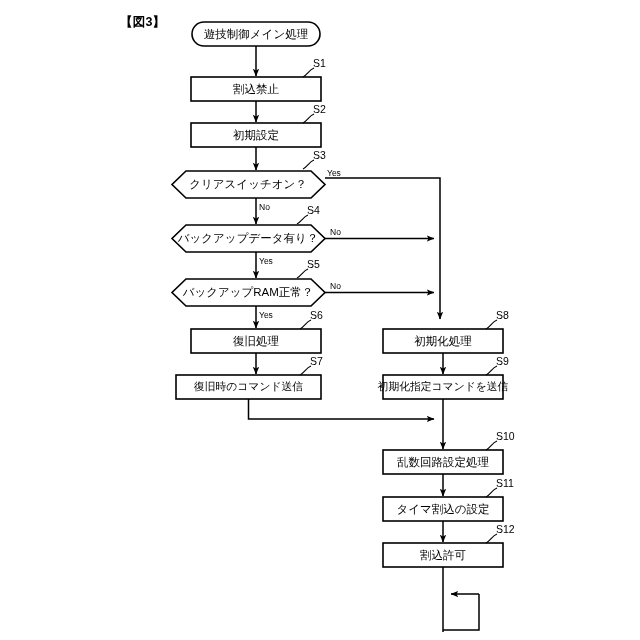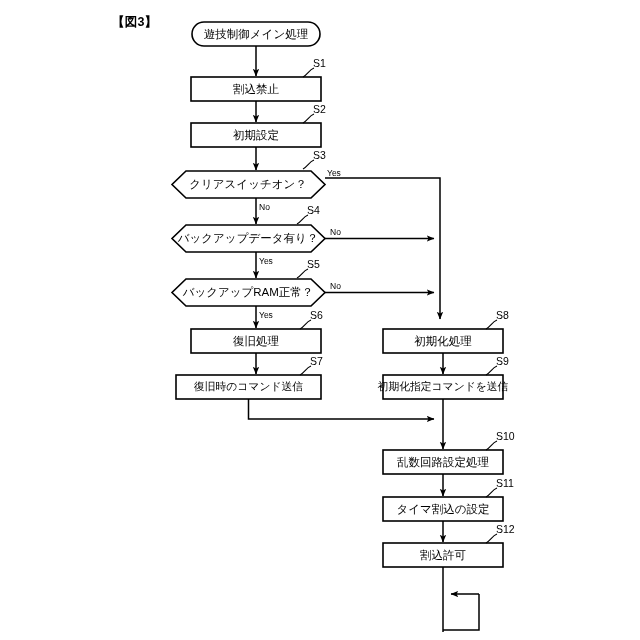--- a/index.html
+++ b/index.html
@@ -16,21 +16,21 @@
     position: relative;
   }
   #page {
     position: relative;
     width: 640px;
     height: 640px;
     background: #ffffff;
   }
   #figure-label {
     position: absolute;
-    left: 112px;
+    left: 120px;
     top: 14px;
     font-size: 12.5px;
     letter-spacing: 0.2px;
     font-weight: 600;
     color: #000;
     white-space: nowrap;
   }
   svg#flow {
     position: absolute;
     left: 0;

